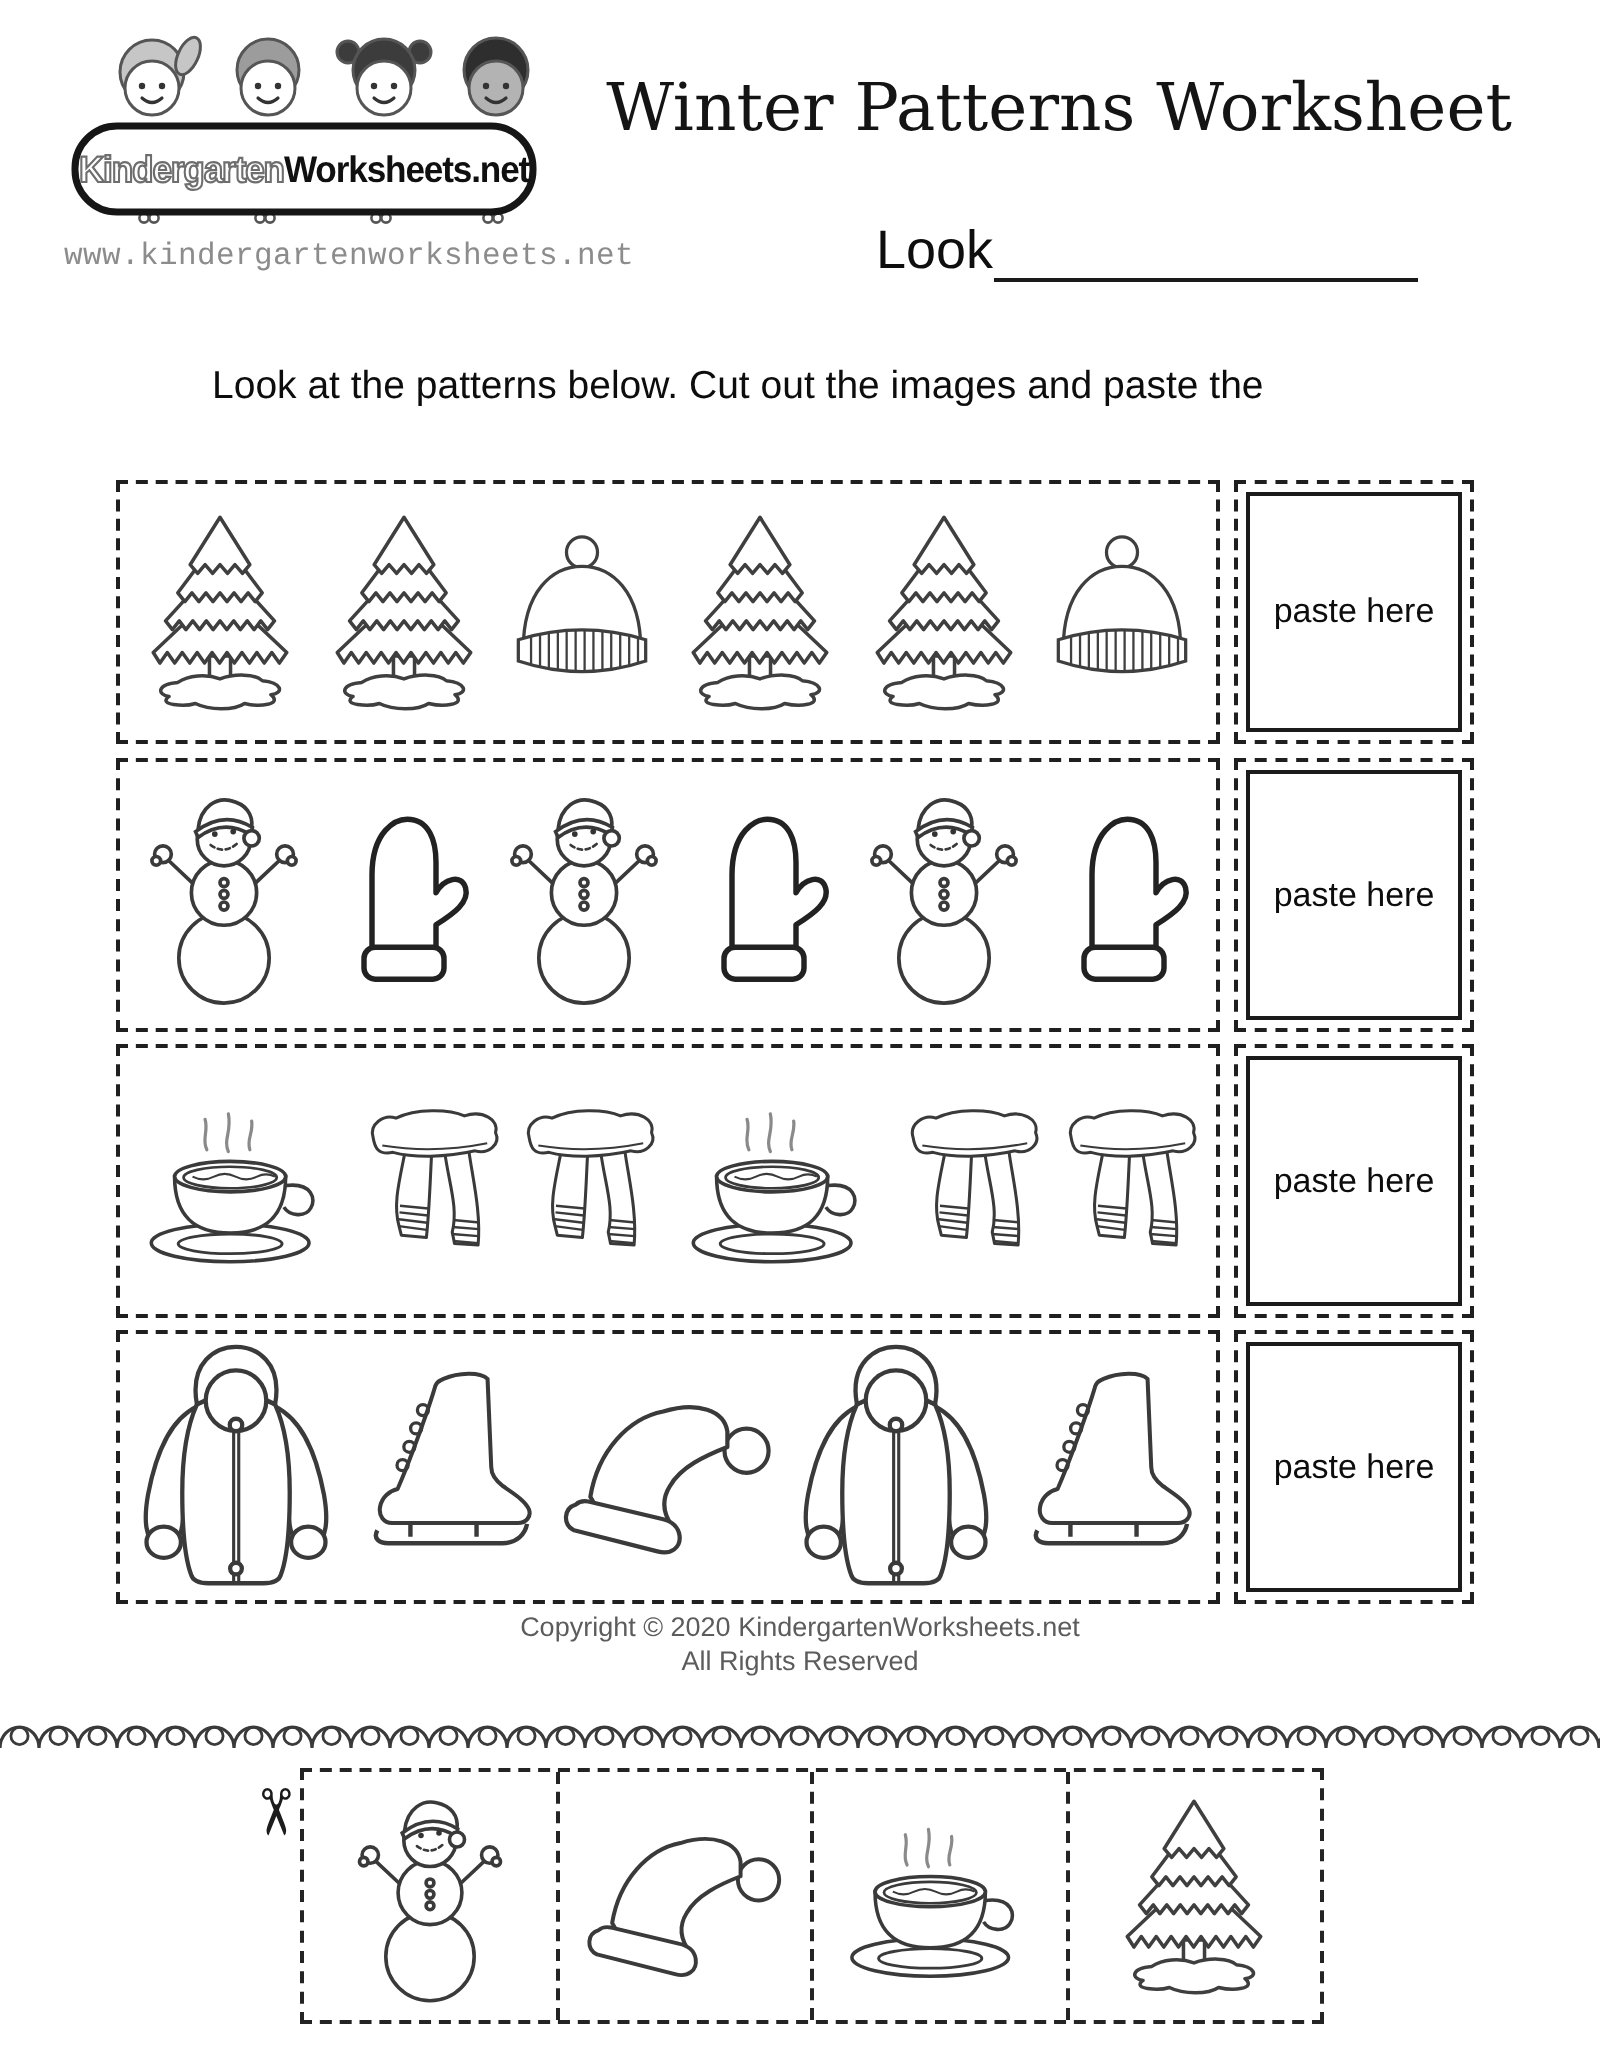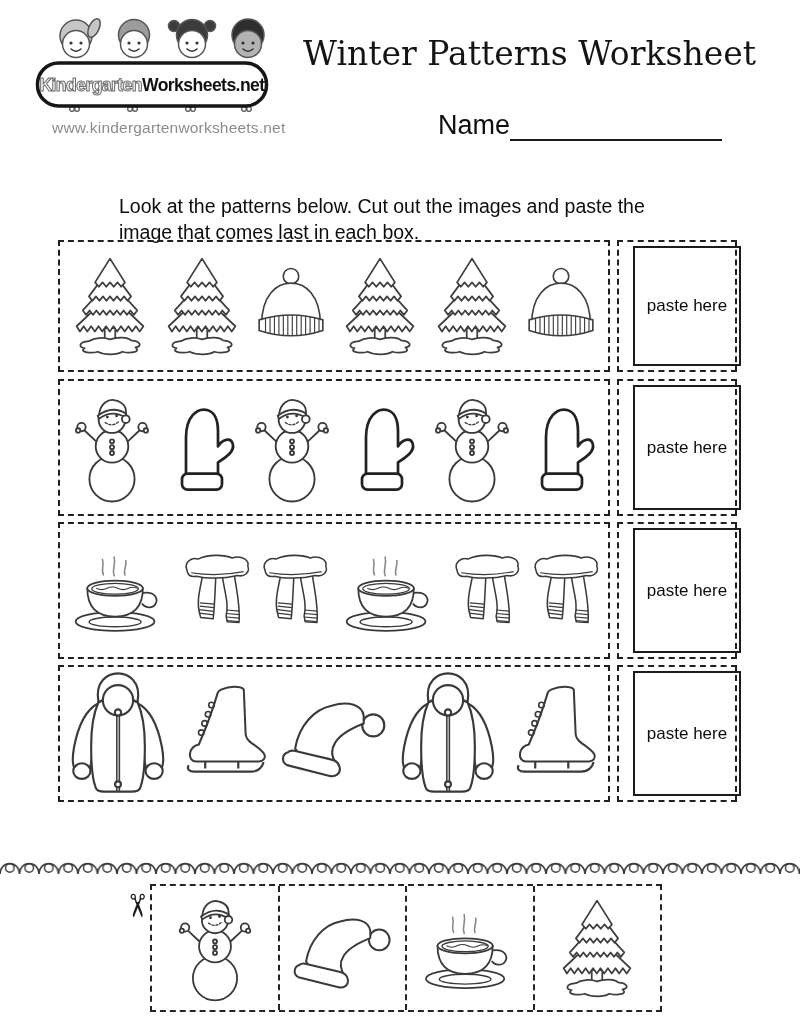--- a/index.html
+++ b/index.html
@@ -7,44 +7,44 @@
         font-family:"Liberation Sans",sans-serif;color:#111;}
 
   
   .logo{position:absolute;left:34px;top:10px;width:236px;height:108px;text-align:right;}
   .logo svg{position:absolute;left:0;top:0;}
   .logo-text{position:absolute;left:4px;top:54px;width:228px;height:41px;
              display:flex;align-items:center;justify-content:center;white-space:nowrap;
              transform:scaleX(.95);font-weight:700;font-size:18.5px;letter-spacing:-0.6px;}
   .brand1{color:#fff;-webkit-text-stroke:1.1px #6e6e6e;}
   .brand2{color:#101010;}
-  .site-url{position:absolute;left:52px;top:119px;font-size:15.5px;color:#8c8c8c;letter-spacing:.2px;}
+  .site-url{position:absolute;left:32px;top:119px;font-size:15.5px;color:#8c8c8c;letter-spacing:.2px;font-family:Liberation Mono, monospace;}
 
   
   .title{position:absolute;left:288px;top:34px;width:468px;margin:0;text-align:right;
          font-family:"DejaVu Serif",serif;font-weight:500;font-size:33px;color:#141414;}
   .name-line{position:absolute;left:438px;top:110px;font-size:27px;color:#0e0e0e;
              font-family:"Liberation Sans",sans-serif;}
   .name-blank{display:inline-block;width:212px;height:27px;border-bottom:2px solid #1a1a1a;
               vertical-align:bottom;}
 
   
-  .instructions{position:absolute;left:103px;top:177px;width:630px;margin:16px;
+  .instructions{position:absolute;left:103px;top:177px;width:630px;margin:3px;
                 font-size:19.5px;line-height:26px;color:#0d0d0d;}
 
   
   .prow{position:absolute;left:58px;width:679px;}
   .pattern-box{position:absolute;left:0;top:0;width:552px;height:100%;
                border:2px dashed #1f1f1f;box-sizing:border-box;
                display:flex;align-items:center;justify-content:space-evenly;padding:0 2px;}
   .paste-box{position:absolute;right:0;top:0;width:120px;height:100%;
              border:2px dashed #1f1f1f;box-sizing:border-box;padding:4px;}
   .paste-inner{width:100%;height:100%;border:2px solid #1b1b1b;box-sizing:border-box;
                display:flex;align-items:center;justify-content:center;
-               font-size:17px;color:#0d0d0d;margin-left:10px;}
+               font-size:17px;color:#0d0d0d;}
   .item{display:block;flex:0 0 auto;}
 
   .itm-tree{width:88px;height:101px;}
   .itm-beanie{width:82px;height:80px;}
   .itm-snowman{width:92px;height:116px;}
   .itm-mitten{width:80px;height:100px;}
   .itm-cocoa{width:112px;height:90px;}
   .itm-scarf{width:76px;height:98px;}
   .itm-coat{width:110px;height:127px;}
   .itm-skate{width:101px;height:103px;}
@@ -235,26 +235,25 @@
     </svg>
     <div class="logo-text">
       <span class="brand1">Kindergarten</span>
         <span class="brand2">Worksheets.net</span>
     </div>
   </div>
   <div class="site-url">www.kindergartenworksheets.net</div>
 
   <h1 class="title">Winter Patterns Worksheet</h1>
   <div class="name-line">
-    <span>Name</span><span class="name-blank"></span>
+    <span>Look</span><span class="name-blank"></span>
   </div>
 
   <p class="instructions">
     <span>Look at the patterns below. Cut out the images and paste the</span><br>
-    <span>image that comes last in each box.</span>
   </p>
 
   <div id="rows">
       <div class="prow" style="top: 240px; height: 132px;">
         <div class="pattern-box">
           <svg class="item itm-tree">
             <use href="#sym-tree"></use>
           </svg>
           <svg class="item itm-tree">
             <use href="#sym-tree"></use>
@@ -351,20 +350,24 @@
           </svg>
         </div>
         <div class="paste-box">
           <div class="paste-inner">
             <span>paste here</span>
           </div>
         </div>
       </div>
     </div>
 
+  <div class="copyright">
+    <div>Copyright © 2020 KindergartenWorksheets.net</div>
+    <div>All Rights Reserved</div>
+  </div>
 
   <svg class="scallop" width="800" height="27" viewBox="0 0 800 27">
     <defs>
       <pattern id="scal" width="19.5" height="27" patternUnits="userSpaceOnUse">
         <path d="M0,23 A9.75,10.5 0 0 1 19.5,23" fill="none" stroke="#3a3a3a" stroke-width="1.6"></path>
         <circle cx="9.75" cy="17" r="4.3" fill="none" stroke="#3a3a3a" stroke-width="1.4"></circle>
       </pattern>
     </defs>
     <rect x="0" y="0" width="800" height="27" fill="url(#scal)"></rect>
   </svg>

